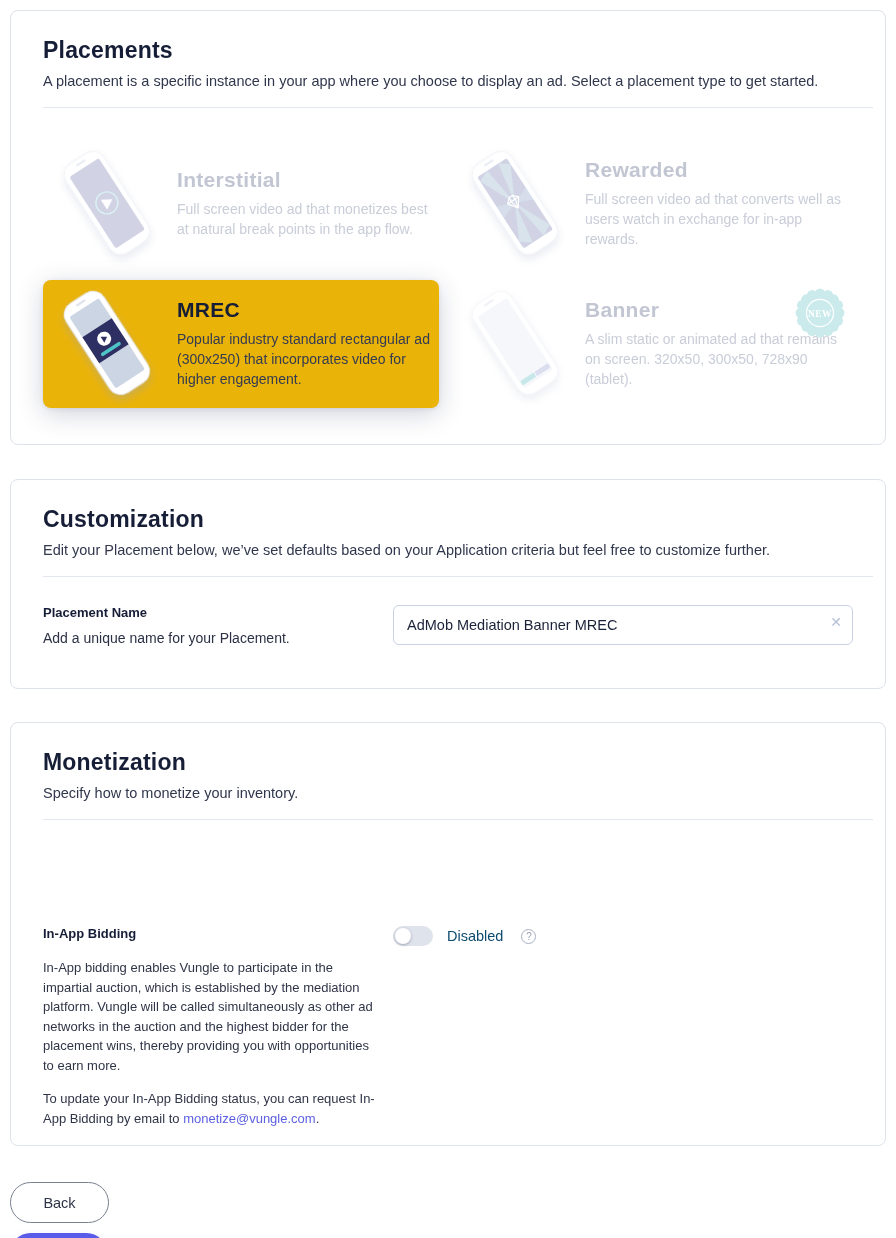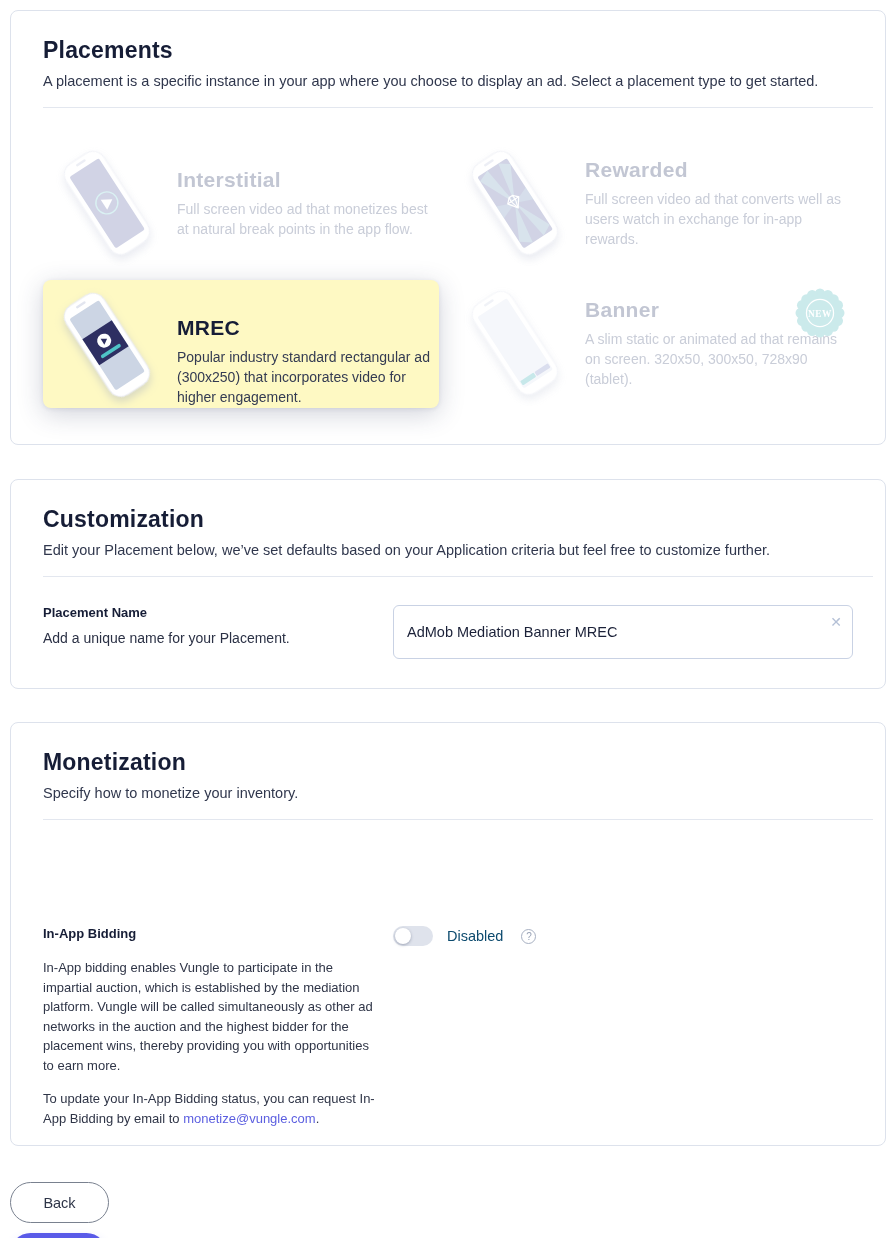--- a/index.html
+++ b/index.html
@@ -65,23 +65,22 @@
     margin-bottom:8px;
   }
   .tile-desc {
     font-size:14px;
     line-height:1.42;
   }
   .tile-muted .tile-title { color:#c2c6d3; }
   .tile-muted .tile-desc  { color:#c9cdd8; }
   .tile-muted .phone-wrap svg { opacity:.62; }
   .tile-selected {
-    background:#fef9c3;
+    background:#eab308;
     box-shadow:0 6px 26px rgba(45,55,90,.22), 0 1px 4px rgba(45,55,90,.10);
-    align-items:flex-end;
   }
   .tile-selected .tile-title { color:#161d36; }
   .tile-selected .tile-desc  { color:#343b52; }
 
   .new-badge {
     position:absolute;
     top:8px;
     right:2px;
     width:50px;
     height:50px;
@@ -93,21 +92,21 @@
     display:flex;
     align-items:flex-start;
   }
   .form-left { width:350px; flex:0 0 350px; }
   .field-label { font-size:13px; font-weight:bold; color:#161d36; }
   .field-hint  { margin-top:10px; font-size:14px; color:#2b3145; }
 
   .input-wrap { position:relative; width:460px; }
   .text-input {
     width:460px;
-    height:54px;
+    height:40px;
     border:1px solid #c9d2e4;
     border-radius:6px;
     padding:0 34px 0 13px;
     font-family:"Liberation Sans", sans-serif;
     font-size:14.5px;
     color:#1b2138;
     outline:none;
     background:#fff;
   }
   .clear-icon {

